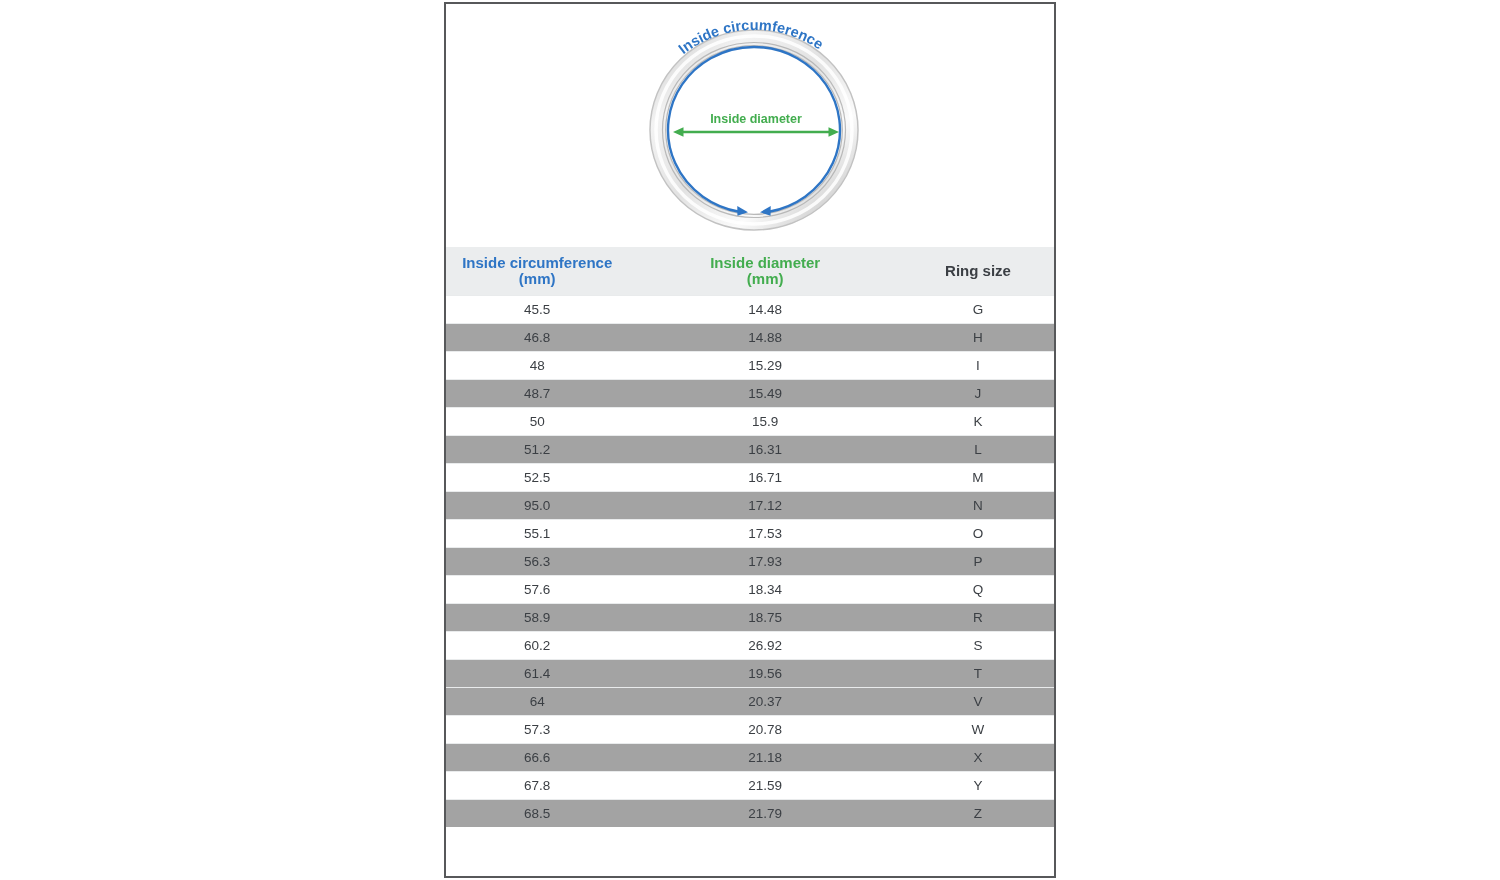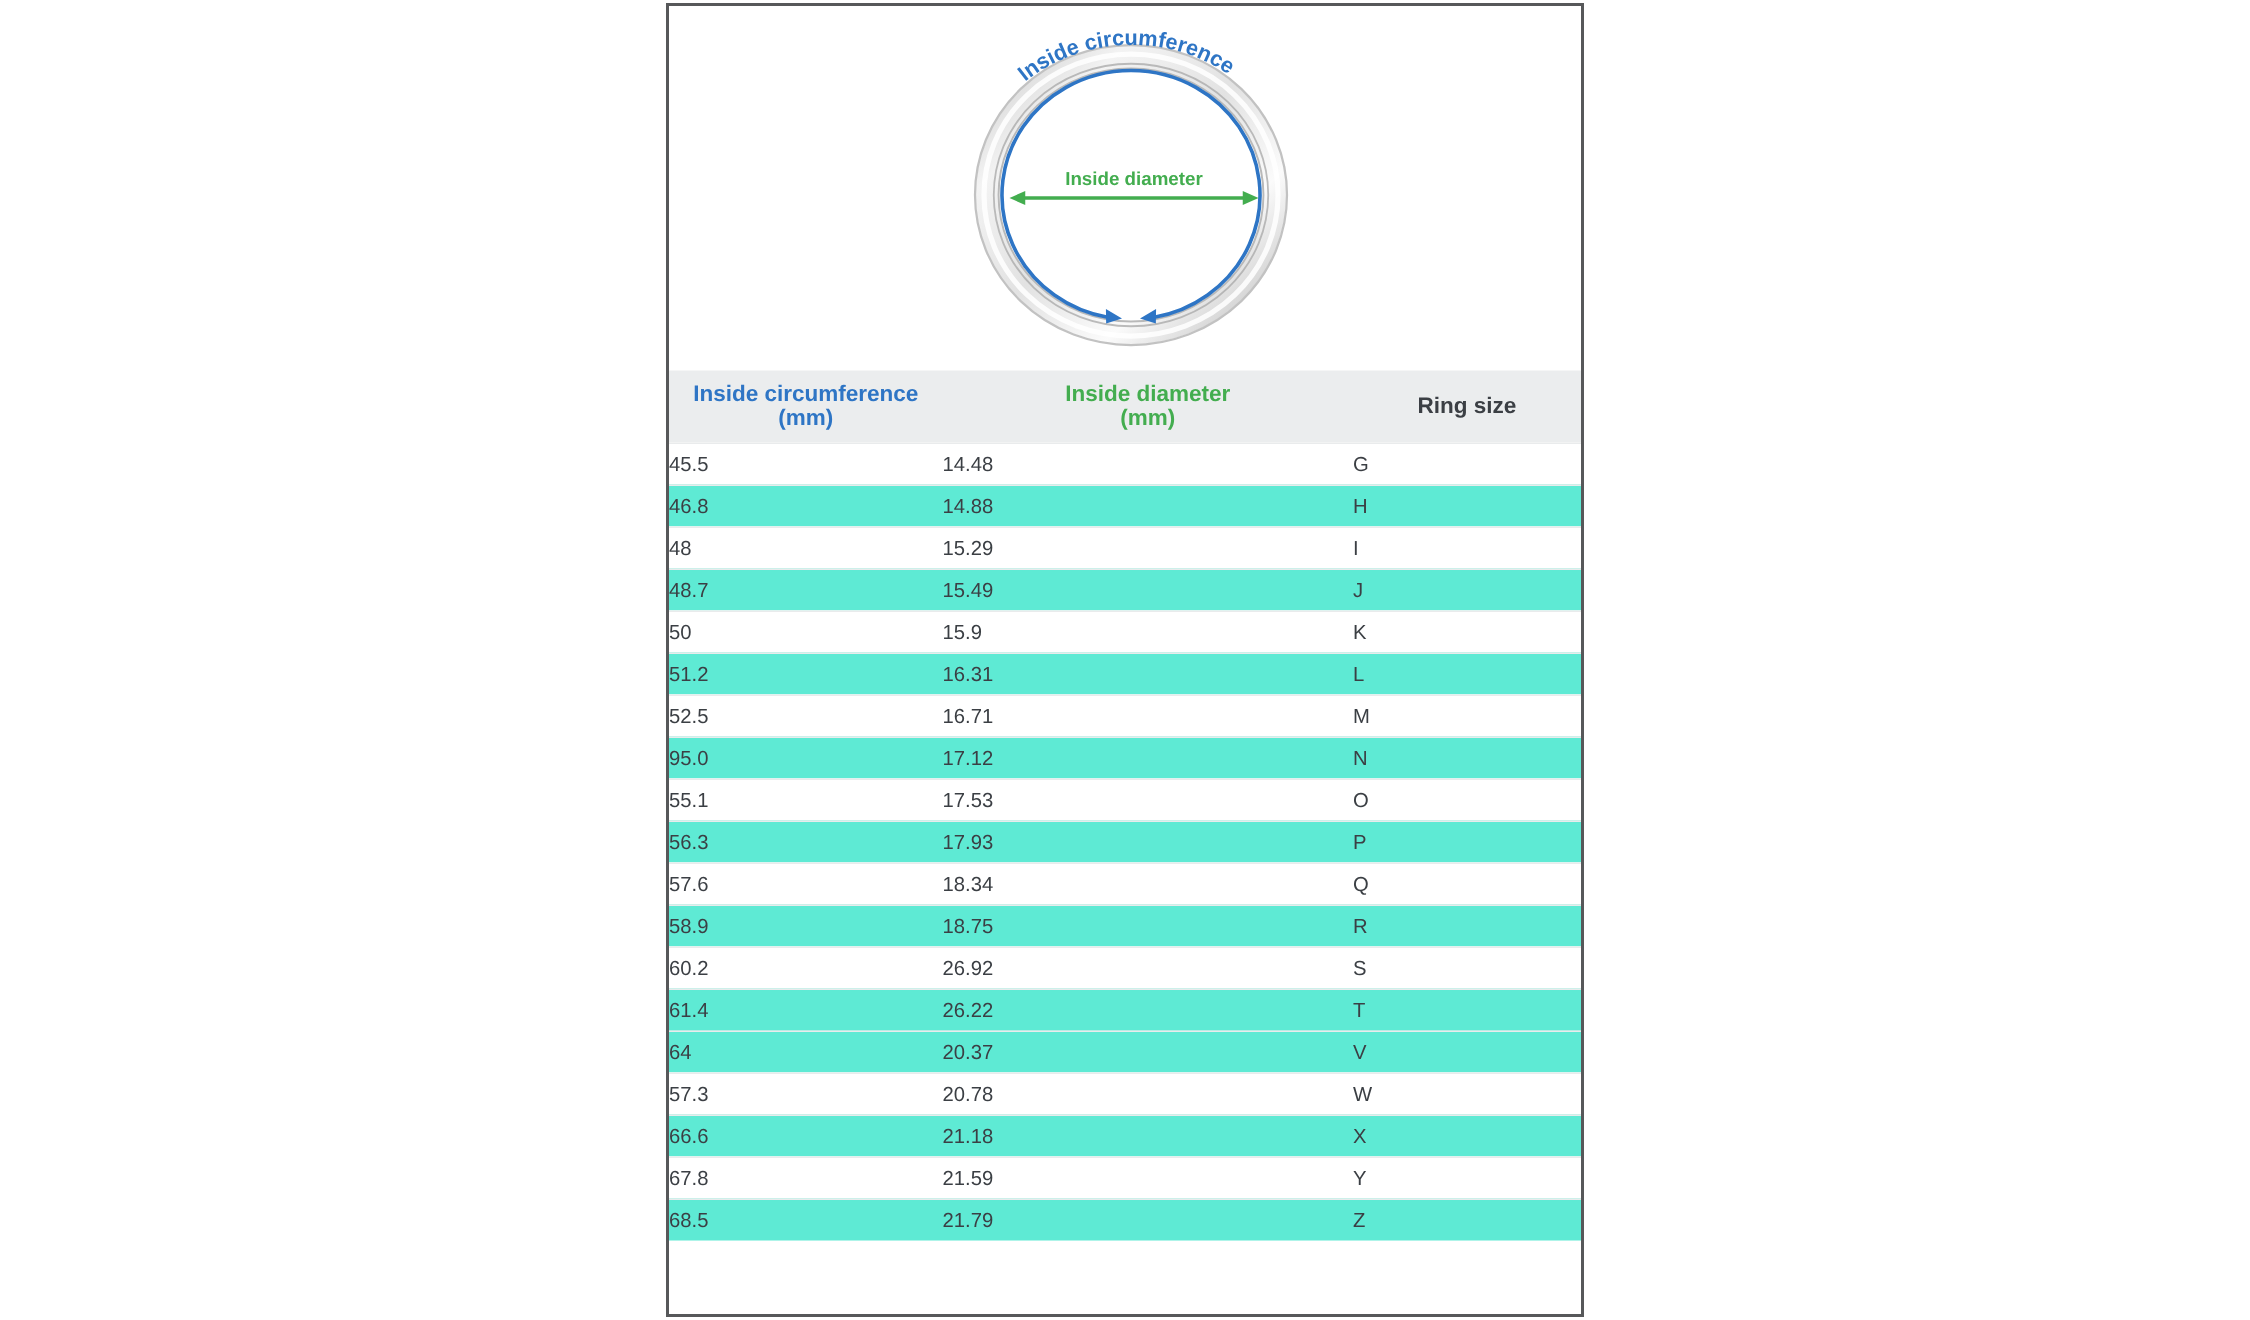--- a/index.html
+++ b/index.html
@@ -44,26 +44,27 @@
     padding: 0;
   }
   .ring-table th.c1 { width: 30%; color: #2e75c5; }
   .ring-table th.c2 { width: 45%; color: #43ad4f; }
   .ring-table th.c3 { width: 25%; color: #3b3f44; }
   .ring-table th span { display: block; }
   .ring-table tbody td {
     height: 28px;
     font-size: 13.5px;
     color: #3b3f44;
+    text-align: center;
     vertical-align: middle;
     padding: 0;
     border-top: 1px solid #e9ebec;
     background: #ffffff;
   }
-  .ring-table tbody tr.stripe td { background: #5eead4; }
+  .ring-table tbody tr.stripe td { background: #a3a3a3; }
 </style>
 </head>
 <body>
 
 <div class="panel">
 
   <div class="figure">
     <svg viewBox="0 0 360 243">
       <defs>
         <linearGradient id="silver" x1="0" y1="0" x2="1" y2="1">
@@ -180,21 +181,21 @@
           <td>18.75</td>
           <td>R</td>
         </tr>
         <tr>
           <td>60.2</td>
           <td>26.92</td>
           <td>S</td>
         </tr>
         <tr class="stripe">
           <td>61.4</td>
-          <td>26.22</td>
+          <td>19.56</td>
           <td>T</td>
         </tr>
         <tr class="stripe">
           <td>64</td>
           <td>20.37</td>
           <td>V</td>
         </tr>
         <tr>
           <td>57.3</td>
           <td>20.78</td>

